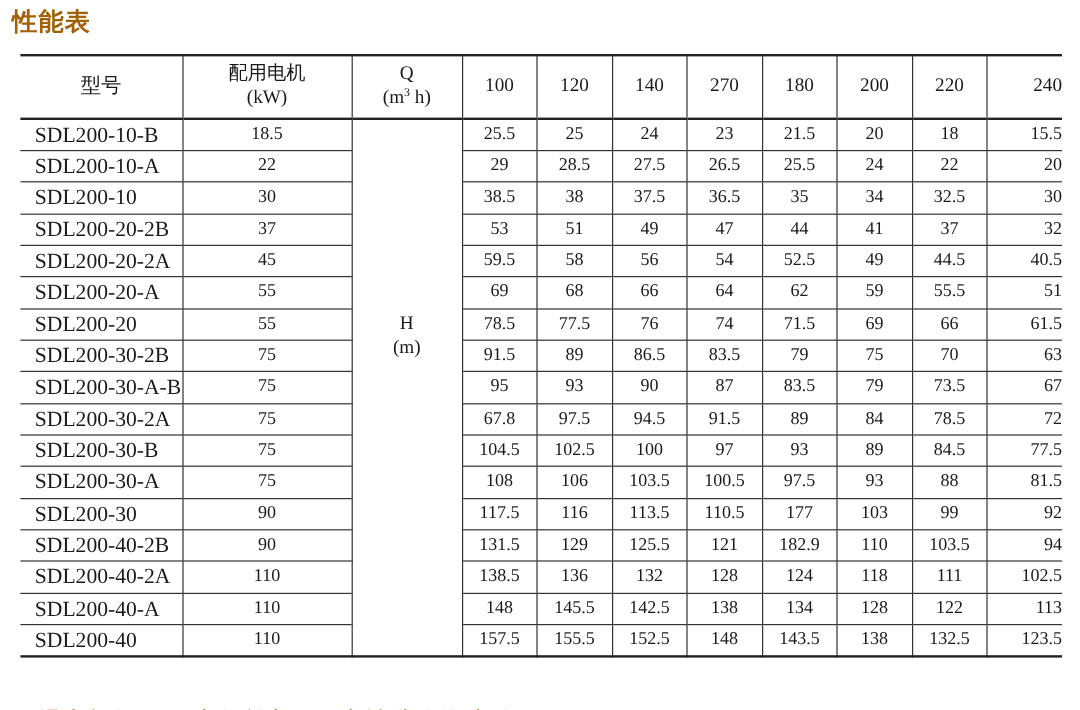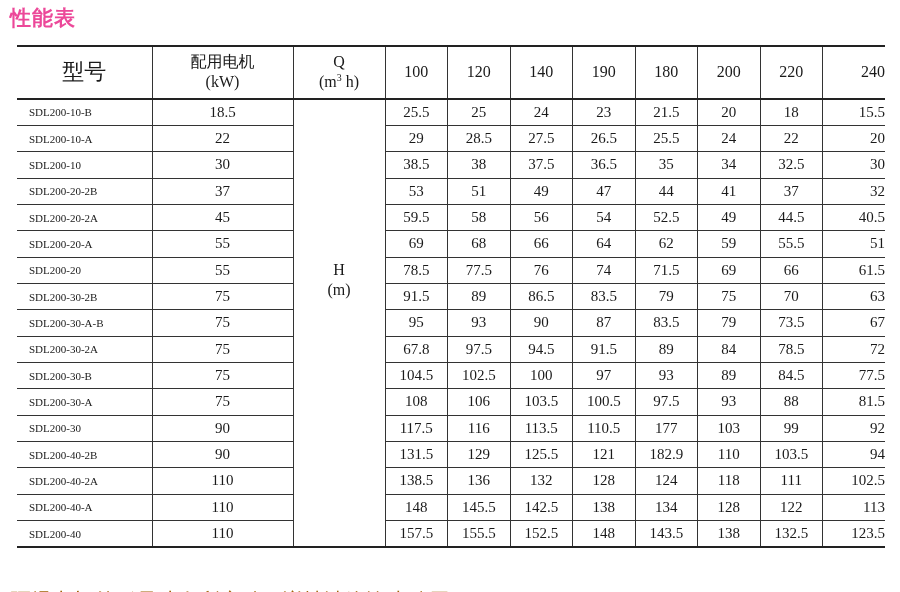--- a/index.html
+++ b/index.html
@@ -8,21 +8,21 @@
     width: 900px; height: 592px;
     background: #ffffff;
     font-family: "Liberation Serif", "DejaVu Serif", serif;
     color: #1a1a1a;
   }
   .page { position: relative; width: 900px; height: 592px; background: #fff; overflow: hidden; }
 
   .title {
     position: absolute; left: 10px; top: 4px;
     font-family: "DejaVu Sans", "Liberation Sans", sans-serif;
-    font-weight: bold; font-size: 21px; letter-spacing: 1px; color: #ec4899;
+    font-weight: bold; font-size: 21px; letter-spacing: 1px; color: #a16207;
   }
 
   table.perf-table {
     position: absolute; left: 17px; top: 45px;
     width: 868px; height: 503px;
     border-collapse: collapse; table-layout: fixed;
     border-top: 2px solid #222;
     border-bottom: 2px solid #222;
     font-size: 15px;
   }
@@ -38,23 +38,23 @@
   .perf-table thead th {
     border-bottom: 2px solid #222;
     height: 53px;
     font-size: 16px;
     line-height: 1.3;
   }
   .perf-table tr > :first-child { border-left: none; }
   .perf-table tr > :last-child  { border-right: none; text-align: right; }
   .perf-table tbody td { height: 25px; font-size: 15px; }
   .perf-table td.model-cell {
-    text-align: left; padding-left: 12px; font-size: 11px;
-  }
-  .perf-table th.model-th { font-size: 22px; }
+    text-align: left; padding-left: 12px; font-size: 18px;
+  }
+  .perf-table th.model-th { font-size: 17px; }
   .perf-table td.h-cell {
     vertical-align: middle;
     padding-bottom: 86px;
     font-size: 16px; line-height: 1.35;
   }
   .two-line { display: inline-block; line-height: 1.25; }
   sup.unit-sup { font-size: 0.62em; vertical-align: super; line-height: 0; }
 
   .footer-note {
     position: absolute; left: 10px; top: 561px;
@@ -86,21 +86,21 @@
     </colgroup>
     <thead>
       <tr>
         <th class="model-th">型号</th>
         <th><span class="two-line"><span>配用电机</span><br><span>(kW)</span></span></th>
         <th><span class="two-line"><span>Q</span><br><span><span>(m</span><sup class="unit-sup">3</sup><span> h)</span></span></span></th>
 
       <th>100</th>
           <th>120</th>
           <th>140</th>
-          <th>190</th>
+          <th>270</th>
           <th>180</th>
           <th>200</th>
           <th>220</th>
           <th>240</th>
         </tr>
     </thead>
     <tbody>
 
     <tr>
           <td class="model-cell">SDL200-10-B</td>

